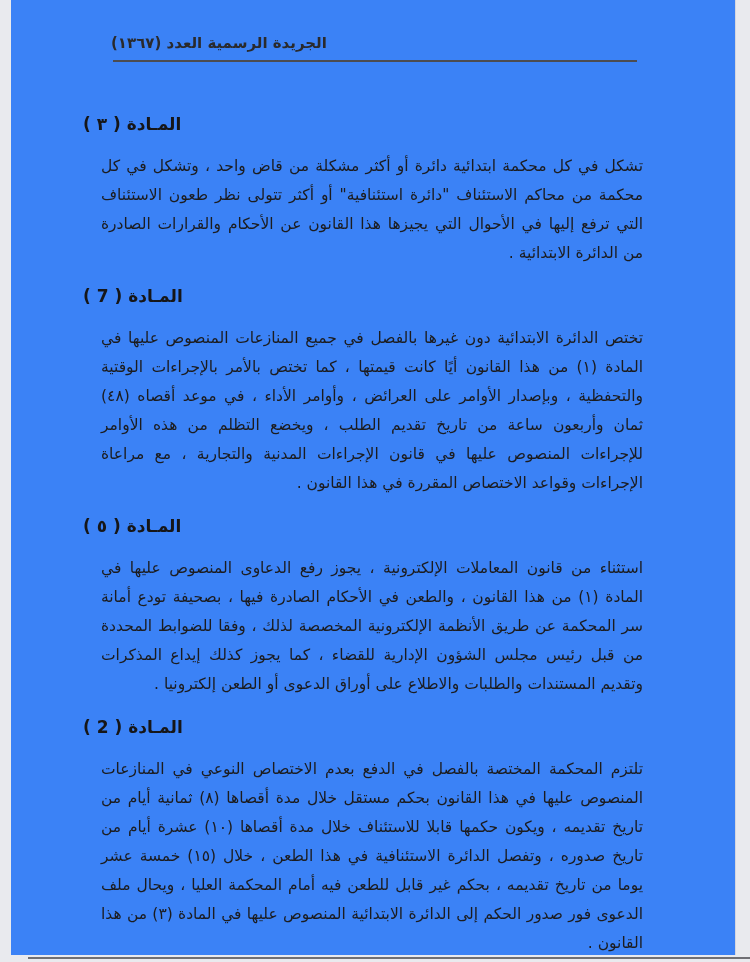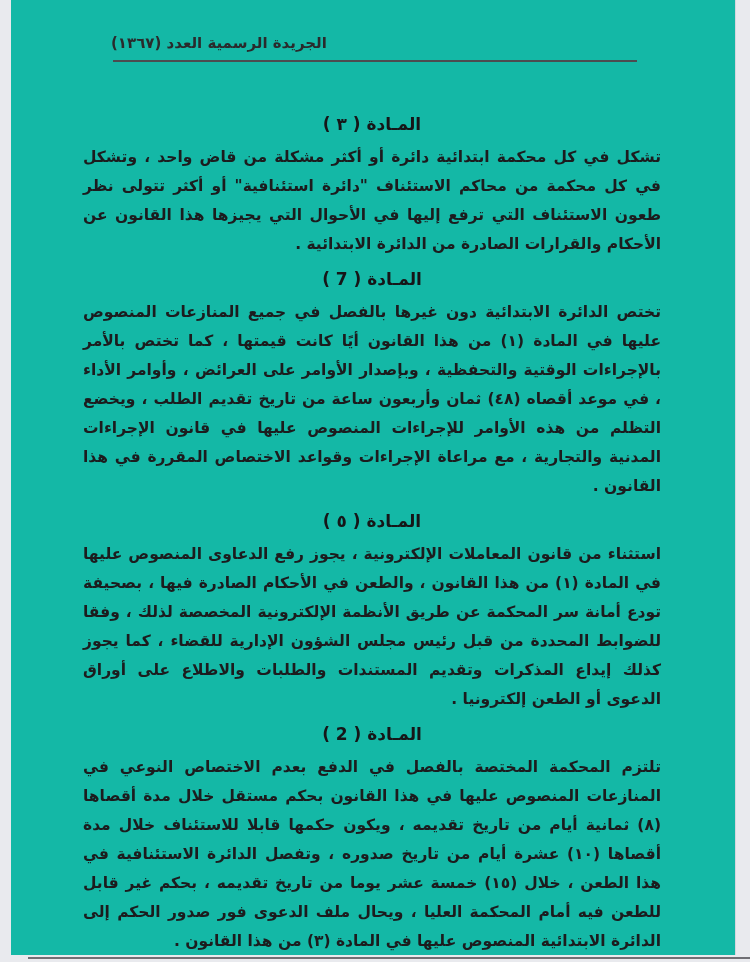--- a/index.html
+++ b/index.html
@@ -17,21 +17,21 @@
     overflow: hidden;
   }
 
   
   .page {
     position: absolute;
     left: 11px;
     top: 0;
     right: 14px;
     bottom: 7px;
-    background: #14b8a6;
+    background: #3b82f6;
     border-right: 1px solid #d6d6de;
   }
 
   
   .bottom-scan-line {
     position: absolute;
     left: 28px;
     right: 0;
     bottom: 3px;
     height: 2px;
@@ -64,35 +64,35 @@
     background: #4c4c50;
   }
 
   .content {
     direction: rtl;
     margin: 78px 74px 0 72px; 
     color: #1c1c1e;
   }
 
   .article-heading {
-    text-align: center;
+    text-align: left;
     font-size: 17px;
     font-weight: 700;
     letter-spacing: 1px;
-    margin: 10px 0 9px 0;
+    margin: 16px 0 9px 0;
     color: #161618;
   }
 
   .article-paragraph {
     font-size: 15.5px;
-    font-weight: 700;
+    font-weight: 400;
     line-height: 29px;
     text-align: justify;
     color: #1c1c1e;
-    margin: 0;
+    margin: 18px;
   }
 </style>
 </head>
 <body>
 
 <div class="stage">
   <div class="page">
 
     <div class="page-header">
       <div class="gazette-title">الجريدة الرسمية العدد (١٣٦٧)</div>

